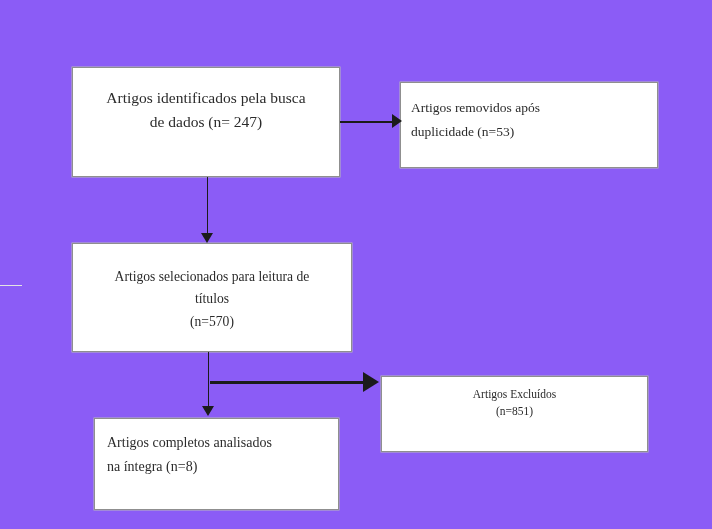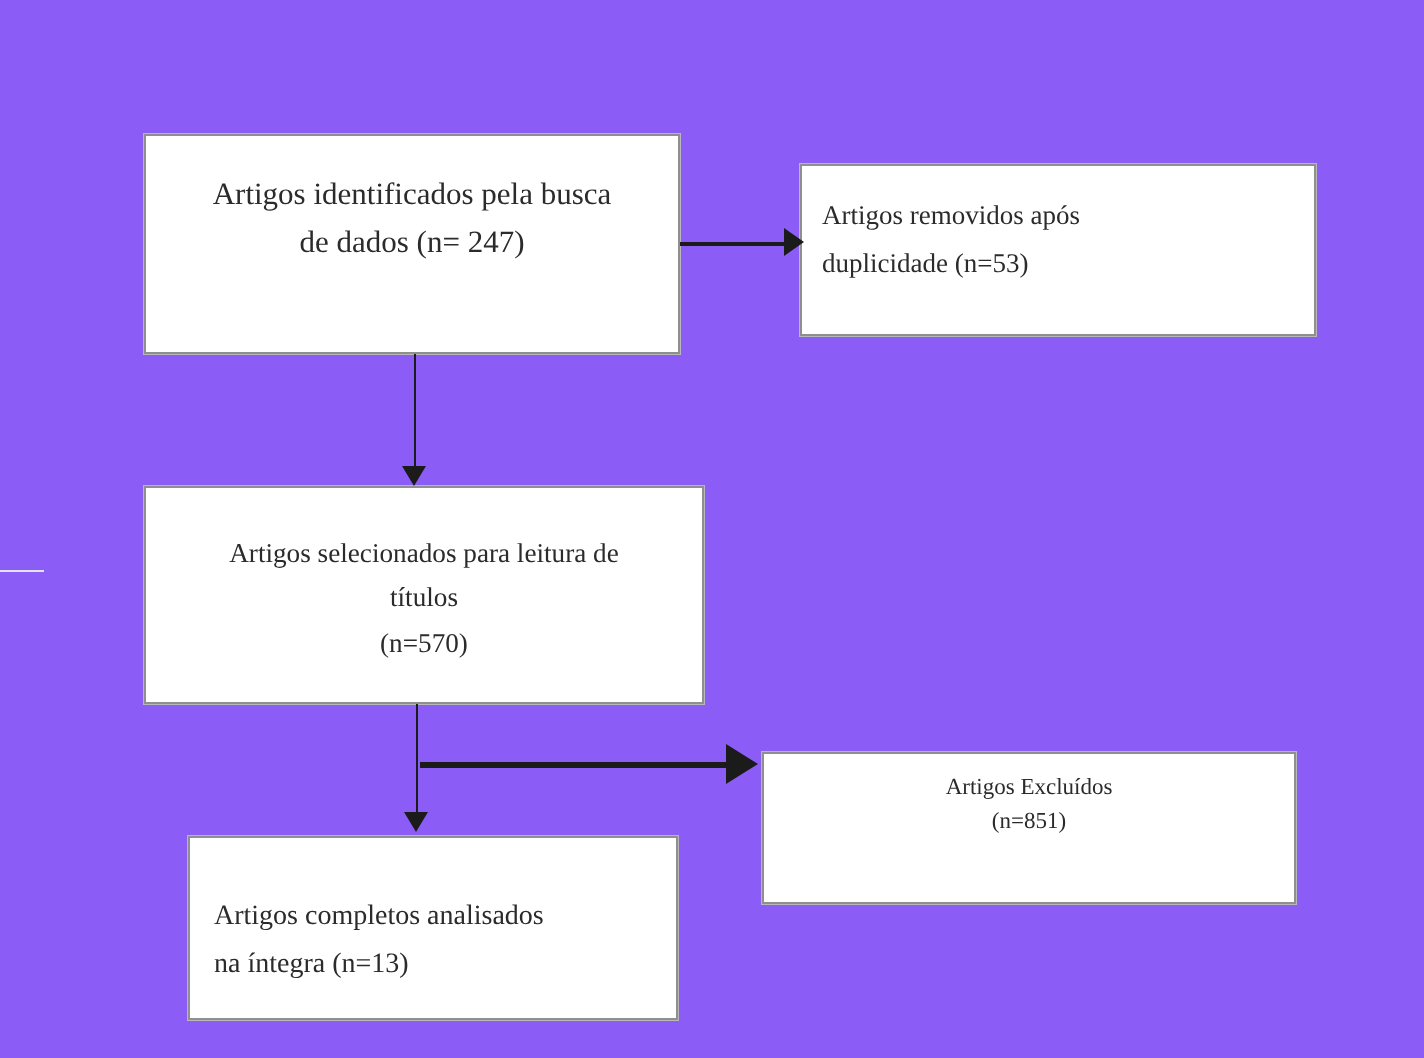--- a/index.html
+++ b/index.html
@@ -78,21 +78,20 @@
 
   
   #box-completos { left: 94px; top: 418px; width: 245px; height: 92px; }
   #box-completos .txt {
     top: 12px;
     padding: 0 12px;
     text-align: justify;
     text-align-last: left;
     font-size: 14px;
     line-height: 1.7;
-    margin-top: 16px;
   }
 
   
   .conn { position: absolute; }
   .hline { background: #1b1b1b; }
   .vline { background: #1b1b1b; }
 
   
   #arrow-dup-line   { left: 340px; top: 121px; width: 54px; height: 1.6px; }
   #arrow-dup-head   {
@@ -158,21 +157,21 @@
 
   <div id="box-selecionados" class="box">
     <div class="txt"><span>Artigos selecionados para leitura de</span><br><span>títulos</span><br><span>(n=570)</span></div>
   </div>
 
   <div id="box-excluidos" class="box">
     <div class="txt"><span>Artigos Excluídos</span><br><span>(n=851)</span></div>
   </div>
 
   <div id="box-completos" class="box">
-    <div class="txt"><span>Artigos completos analisados</span><br><span>na íntegra (n=13)</span></div>
+    <div class="txt"><span>Artigos completos analisados</span><br><span>na íntegra (n=8)</span></div>
   </div>
 
   <div id="arrow-dup-line" class="conn hline"></div>
   <div id="arrow-dup-head" class="conn"></div>
 
   <div id="arrow-sel-line" class="conn vline"></div>
   <div id="arrow-sel-head" class="conn"></div>
 
   <div id="arrow-comp-line" class="conn vline"></div>
   <div id="arrow-comp-head" class="conn"></div>

